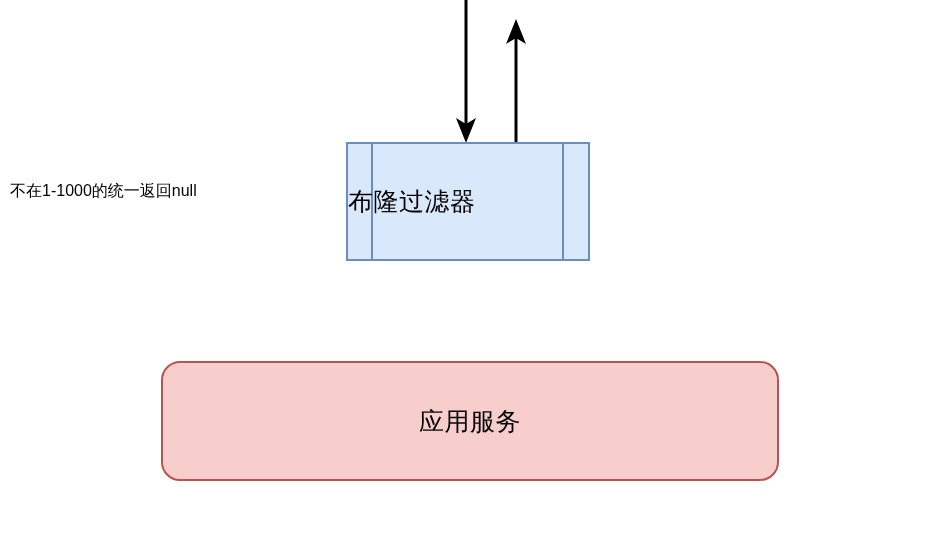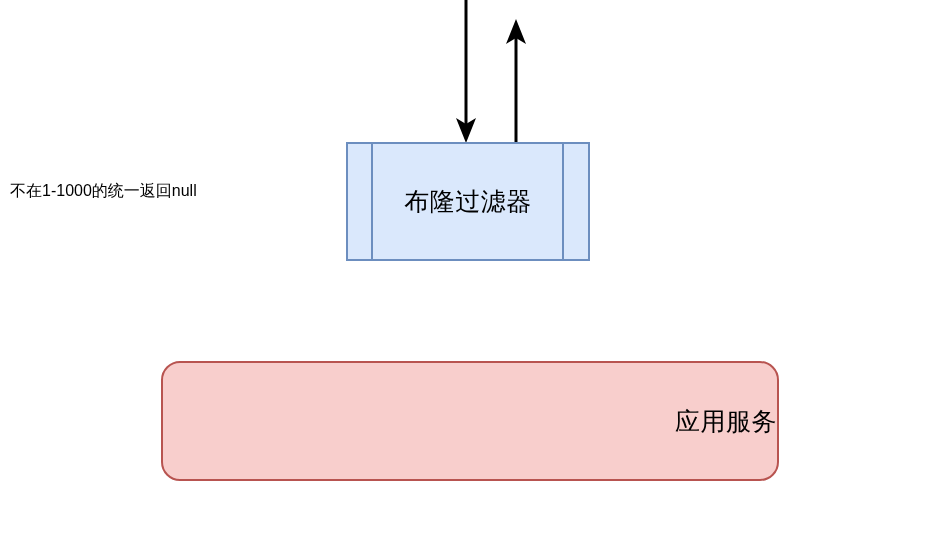--- a/index.html
+++ b/index.html
@@ -29,21 +29,21 @@
     position: absolute;
     left: 346px;
     top: 142px;
     width: 244px;
     height: 119px;
     box-sizing: border-box;
     background: #dae8fc;
     border: 2px solid #6c8ebf;
     display: flex;
     align-items: center;
-    justify-content: center;
+    justify-content: flex-start;
   }
   .filter-divider {
     position: absolute;
     top: 0;
     bottom: 0;
     width: 2px;
     background: #6c8ebf;
   }
   .filter-divider.left  { left: 23px; }
   .filter-divider.right { right: 24px; }
@@ -64,21 +64,21 @@
     left: 161px;
     top: 361px;
     width: 618px;
     height: 120px;
     box-sizing: border-box;
     background: #f8cecc;
     border: 2px solid #b85450;
     border-radius: 19px;
     display: flex;
     align-items: center;
-    justify-content: flex-end;
+    justify-content: center;
     font-family: Liberation Serif, serif;
   }
   .service-label {
     font-size: 25px;
     line-height: 1;
     color: #000000;
     letter-spacing: 0.5px;
     white-space: nowrap;
   }
 

